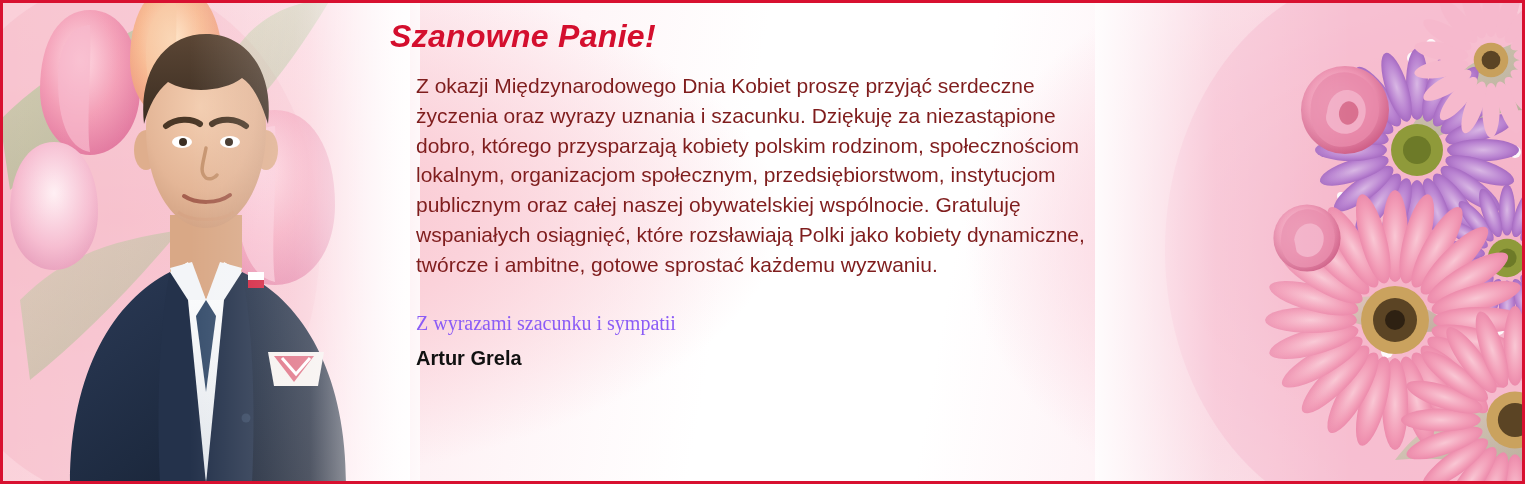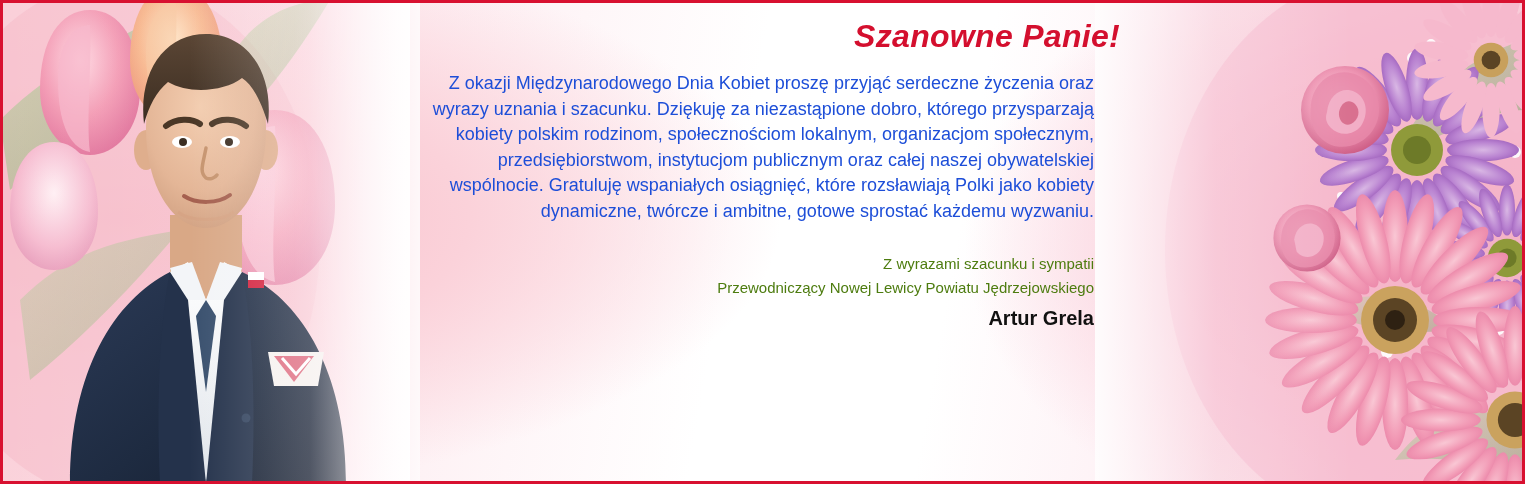--- a/index.html
+++ b/index.html
@@ -61,47 +61,48 @@
     z-index: 5;
   }
   
   .message {
     position: absolute;
     left: 390px;
     top: 0;
     width: 730px;
     height: 484px;
     z-index: 10;
-    text-align: right;
+    text-align: left;
     color: #111111;
   }
   .headline {
     margin: 18px 0 0 0;
     font-size: 32px;
     font-weight: bold;
     font-style: italic;
     color: #d40f2e;
     letter-spacing: 0.3px;
   }
   .para {
     margin: 16px 26px 0 26px;
-    font-size: 18px;
+    font-size: 21px;
     line-height: 1.42;
-    color: #1d4ed8;
+    color: #7f1d1d;
   }
   .para.p2 {
     margin-top: 18px;
   }
   .sign-block {
     margin: 28px 26px 0 26px;
   }
   .sign-line {
-    font-size: 15px;
+    font-size: 20px;
     line-height: 1.55;
-    color: #4d7c0f;
+    color: #8b5cf6;
+    font-family: Liberation Serif, serif;
   }
   .sign-name {
     margin-top: 8px;
     font-size: 20px;
     font-weight: bold;
     color: #111111;
   }
 </style>
 </head>
 <body>
@@ -474,19 +475,18 @@
 
       <rect x="0" y="0" width="430" height="484" fill="url(#fadeL)"></rect>
     </svg>
   </div>
 
   <div class="message">
     <div class="headline">Szanowne Panie!</div>
     <p class="para p1">Z okazji Międzynarodowego Dnia Kobiet proszę przyjąć serdeczne życzenia oraz wyrazy uznania i szacunku. Dziękuję za niezastąpione dobro, którego przysparzają kobiety polskim rodzinom, społecznościom lokalnym, organizacjom społecznym, przedsiębiorstwom, instytucjom publicznym oraz całej naszej obywatelskiej wspólnocie. Gratuluję wspaniałych osiągnięć, które rozsławiają Polki jako kobiety dynamiczne, twórcze i ambitne, gotowe sprostać każdemu wyzwaniu.</p>
     <div class="sign-block">
       <div class="sign-line">Z wyrazami szacunku i sympatii</div>
-      <div class="sign-line">Przewodniczący Nowej Lewicy Powiatu Jędrzejowskiego</div>
       <div class="sign-name">Artur Grela</div>
     </div>
   </div>
 
   <div class="banner-frame"></div>
 </div>
 
 </body></html>

